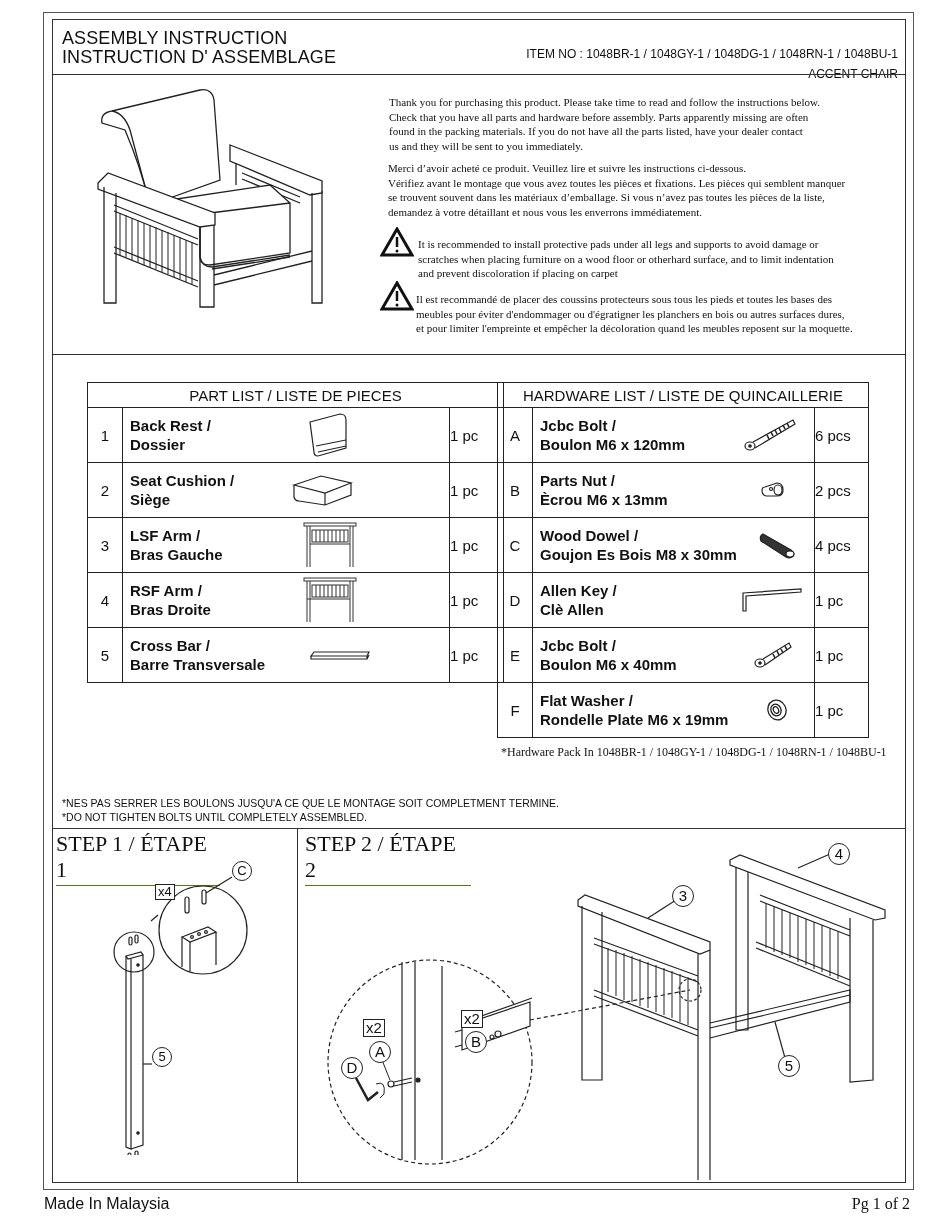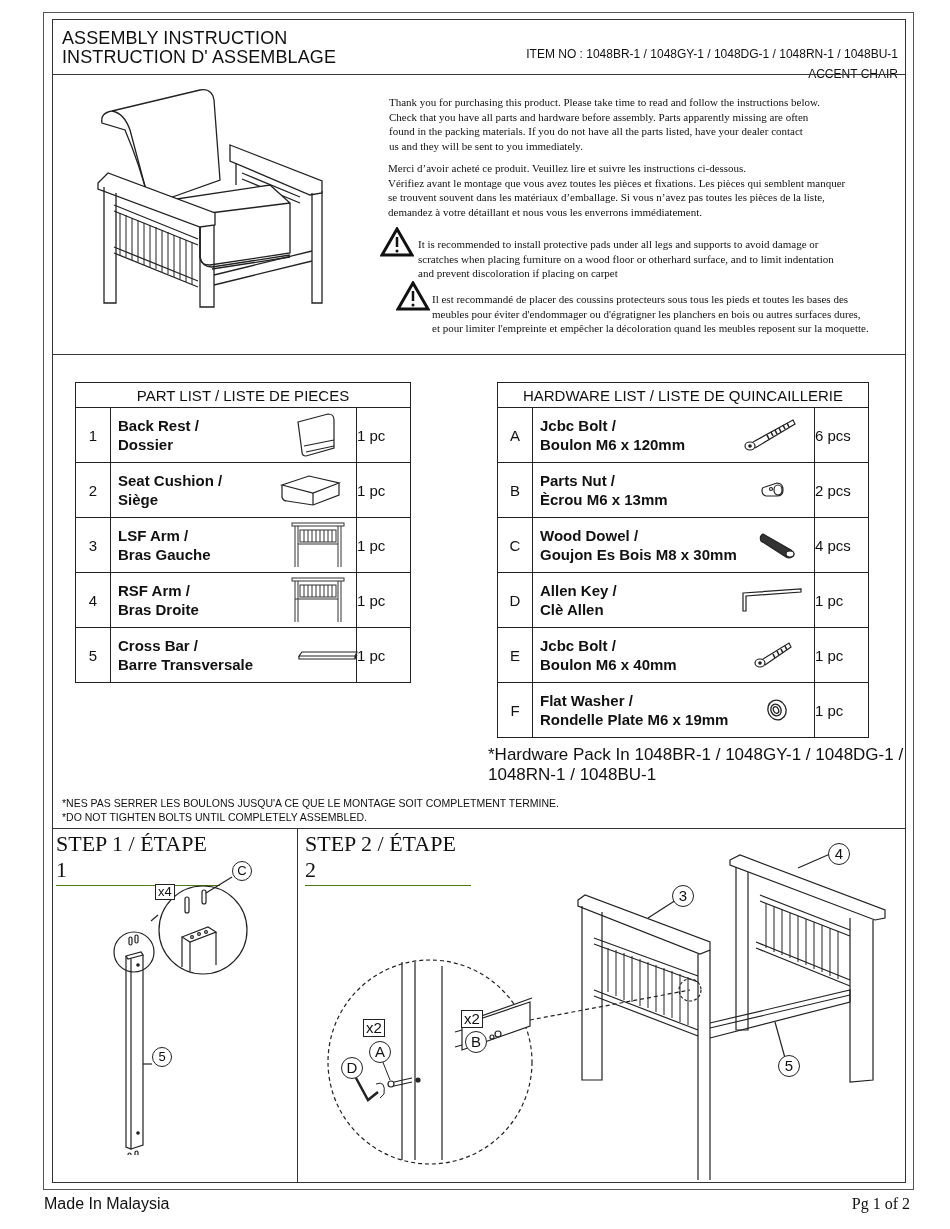--- a/index.html
+++ b/index.html
@@ -88,36 +88,36 @@
     <path d="M17 2 L32 28 L2 28 Z" fill="none" stroke="#111" stroke-width="3"></path>
     <path d="M17 10 L17 20" stroke="#111" stroke-width="2.5"></path>
     <circle cx="17" cy="24" r="1.5" fill="#111"></circle>
   </svg>
   <div style="margin-top:10px;">
     <p>It is recommended to install protective pads under all legs and supports to avoid damage or</p>
     <p>scratches when placing furniture on a wood  floor or otherhard surface, and to limit indentation</p>
     <p>and prevent discoloration if placing on carpet</p>
   </div>
 </div>
-<div class="abs warn" style="left:396px;top:281px;width:525px;">
+<div class="abs warn" style="left:380px;top:281px;width:525px;">
   <svg width="34" height="30" viewBox="0 0 34 30" style="flex:none;margin-right:2px;">
     <path d="M17 2 L32 28 L2 28 Z" fill="none" stroke="#111" stroke-width="3"></path>
     <path d="M17 10 L17 20" stroke="#111" stroke-width="2.5"></path>
     <circle cx="17" cy="24" r="1.5" fill="#111"></circle>
   </svg>
   <div style="margin-top:11px;">
     <p>Il est recommandé de placer des coussins protecteurs sous tous les pieds et toutes les bases des</p>
     <p>meubles pour éviter d'endommager ou d'égratigner les planchers en bois ou autres surfaces dures,</p>
     <p>et pour limiter l'empreinte et empêcher la décoloration quand les  meubles reposent sur la moquette.</p>
   </div>
 </div>
 
 <div class="hline" style="left:52px;top:354px;width:854px;"></div>
 
-<table class="list" style="left:75px;top:382px;width:336px;border-radius:11px;">
+<table class="list" style="left:87px;top:382px;width:417px;border-radius:11px;">
   <tbody>
       <tr>
         <th colspan="3">PART LIST / LISTE DE PIECES</th>
       </tr>
   <tr>
     <td class="num">1</td>
     <td class="desc">
       <div>Back Rest /</div>
       <div>Dossier</div>
       <svg class="pic" style="left:183px;" width="44" height="46" viewBox="0 0 44 46" fill="none" stroke="#222" stroke-width="1.2">
@@ -262,21 +262,21 @@
       <svg class="pic" style="left:232px;" width="24" height="26" viewBox="0 0 24 26" fill="none" stroke="#222" stroke-width="1.3">
         <ellipse cx="12" cy="13" rx="9" ry="10" transform="rotate(-25 12 13)"></ellipse>
         <ellipse cx="11" cy="13" rx="5" ry="6" transform="rotate(-25 11 13)"></ellipse>
         <ellipse cx="11" cy="13" rx="2.5" ry="3.5" transform="rotate(-25 11 13)"></ellipse>
       </svg>
     </td>
     <td class="qty">1 pc</td>
   </tr>
 </tbody>
   </table>
-<div class="abs" style="left:488px;top:745px;font-size:17px;">*Hardware Pack In 1048BR-1 / 1048GY-1 / 1048DG-1 / 1048RN-1 / 1048BU-1</div>
+<div class="abs" style="left:501px;top:745px;font-size:12px;font-family:Liberation Serif, serif;">*Hardware Pack In 1048BR-1 / 1048GY-1 / 1048DG-1 / 1048RN-1 / 1048BU-1</div>
 
 <div class="abs note" style="left:62px;top:796px;">
   <div>*NES PAS SERRER LES BOULONS JUSQU'A CE QUE LE MONTAGE SOIT COMPLETMENT TERMINE.</div>
   <div>*DO NOT TIGHTEN BOLTS UNTIL COMPLETELY ASSEMBLED.</div>
 </div>
 
 <div class="hline" style="left:52px;top:828px;width:854px;"></div>
 <div class="vline" style="left:297px;top:828px;height:355px;"></div>
 
 <div class="abs step-title" style="left:56px;top:831px;width:164px;">STEP 1 / ÉTAPE 1</div>

